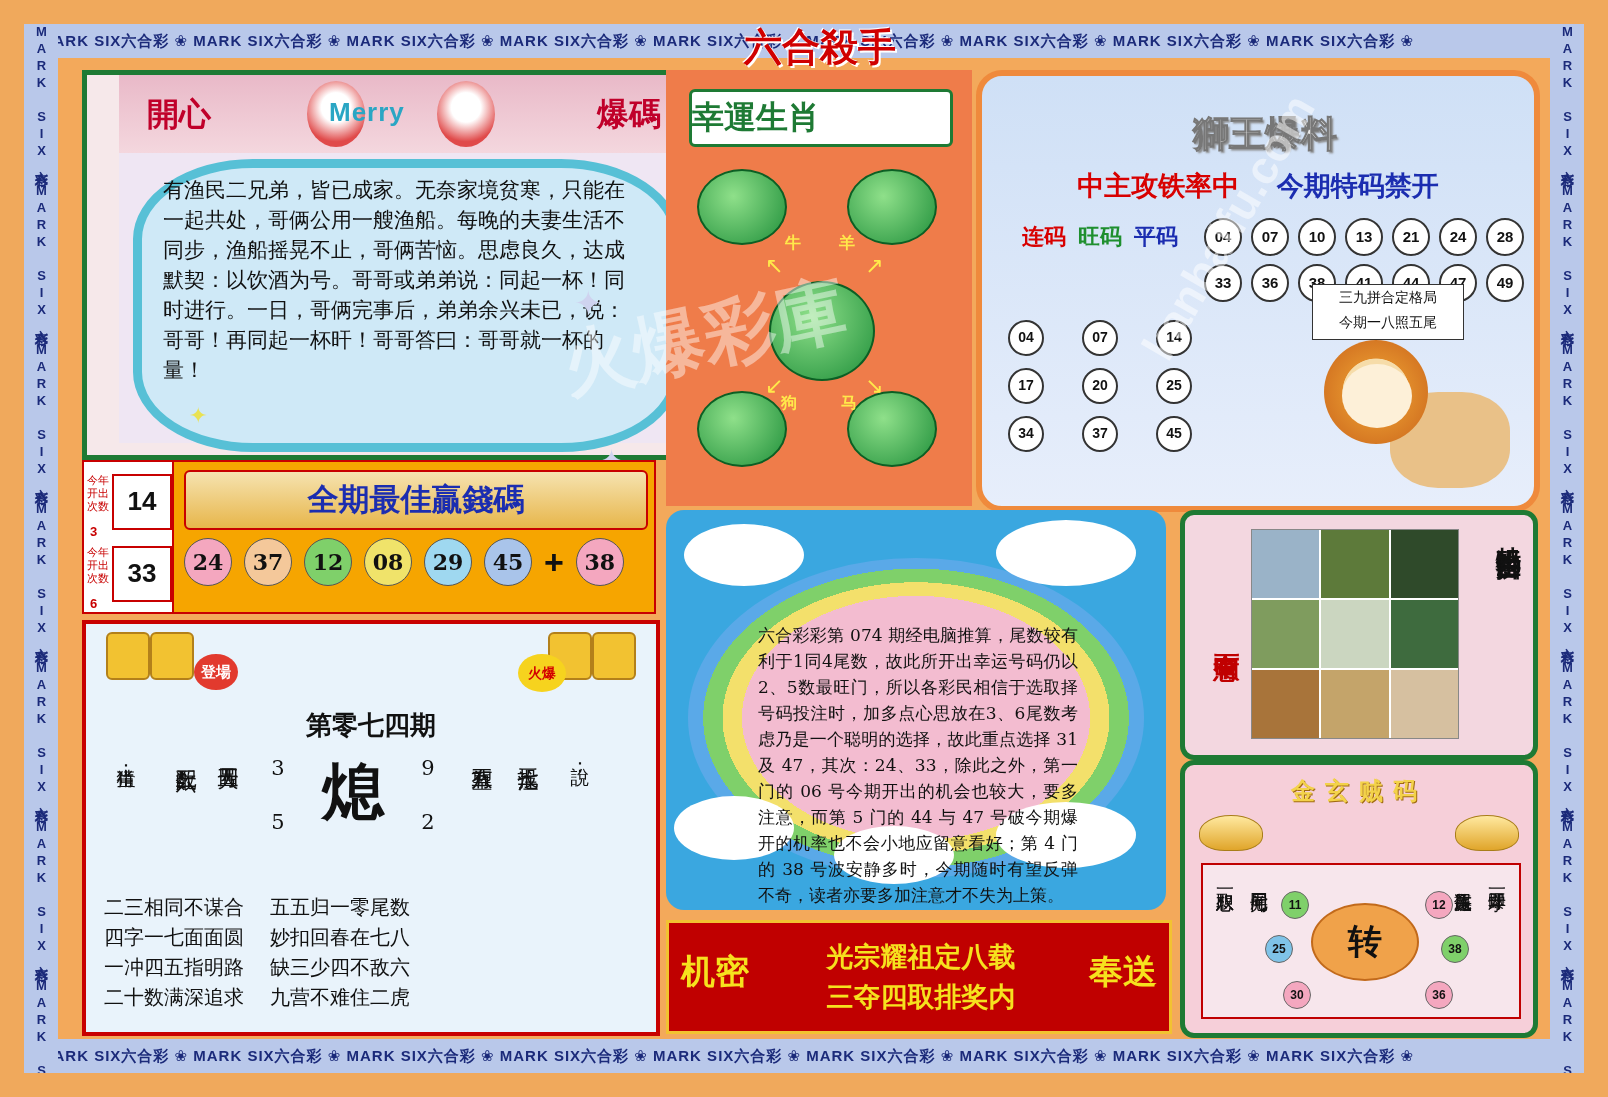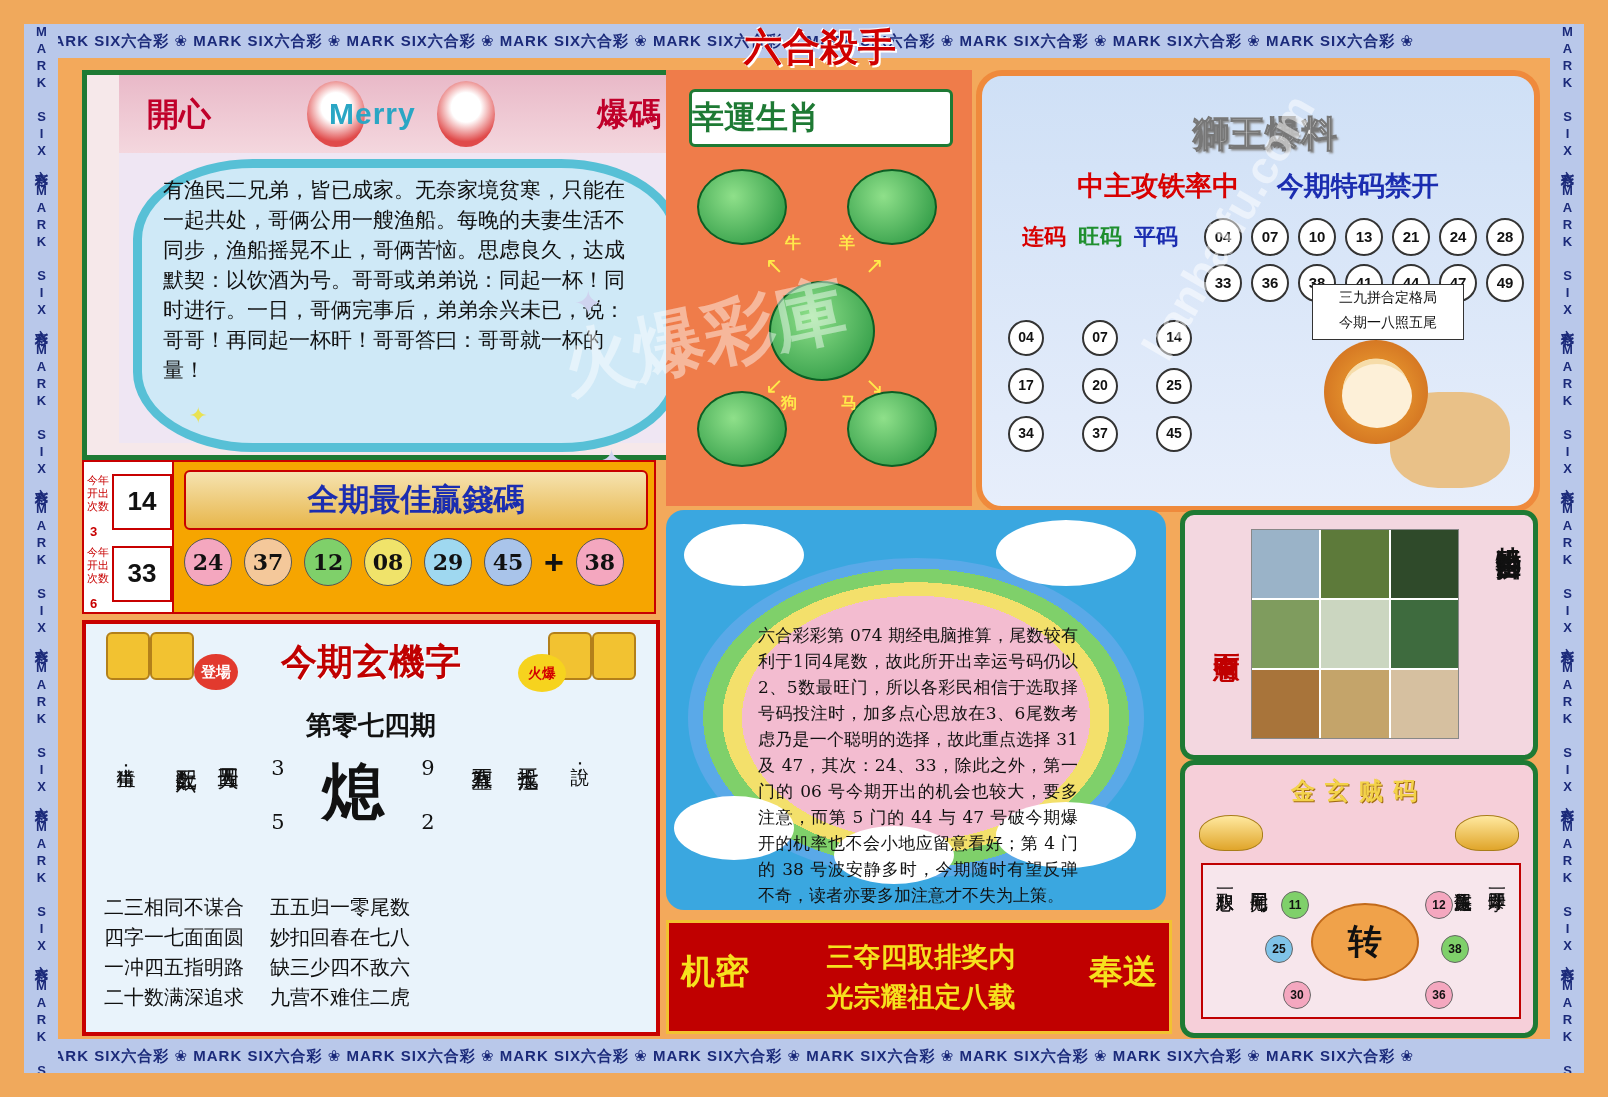--- a/index.html
+++ b/index.html
@@ -36,21 +36,21 @@
   .happy-head{position:relative;height:78px;background:linear-gradient(#e9b9c8,#f4d7de);}
   .happy-head .lbl{position:absolute;top:18px;font-size:32px;font-weight:bold;color:#c0002a;
      font-family:"DejaVu Serif",serif;}
   .happy-head .l{left:28px;}
   .happy-head .r{right:28px;}
   .happy-head .clown{position:absolute;top:6px;width:58px;height:66px;border-radius:50%;
      background:radial-gradient(circle at 50% 40%,#fff 30%,#e04a4a 70%);}
   .happy-head .c1{left:188px;}
   .happy-head .c2{left:318px;}
   .happy-head .merry{position:absolute;left:210px;top:22px;width:190px;height:34px;
-     font-size:30px;font-weight:bold;color:#2aa6c4;letter-spacing:1px;}
+     font-size:26px;font-weight:bold;color:#2aa6c4;letter-spacing:1px;}
   .happy-body{position:relative;height:290px;background:#efe6f3;}
   .happy-cloud{position:absolute;left:14px;top:6px;width:530px;height:275px;
      background:#cfe9f7;border:9px solid #57c0d6;border-radius:120px/80px;}
   .happy-text{position:absolute;left:44px;top:22px;width:470px;font-size:21px;line-height:30px;
      color:#111;font-family:"DejaVu Serif","Liberation Serif",serif;}
   .star{position:absolute;width:0;height:0;}
   .s1{left:455px;top:130px;font-size:34px;color:#cfd3ef;}
   .s2{left:230px;top:300px;font-size:40px;color:#e9e253;}
   .s3{left:120px;top:330px;font-size:38px;color:#b9c6ef;}
   .s4{left:380px;top:310px;font-size:26px;color:#f0e36a;}
@@ -366,21 +366,20 @@
       </div>
     </div>
 
     <div class="p-xuan">
       <div class="xuan-head">
         <div class="coin" style="left:20px;"></div>
         <div class="coin" style="left:64px;"></div>
         <div class="coin" style="right:64px;"></div>
         <div class="coin" style="right:20px;"></div>
         <div class="tag-deng">登場</div>
-        <div class="xuan-title">今期玄機字</div>
         <div class="tag-huo">火爆</div>
       </div>
       <div class="xuan-period">第零七四期</div>
 
       <div class="vcol" style="left:28px;top:130px;height:110px;font-size:19px;">猜生肖：</div>
       <div class="vcol" style="left:86px;top:130px;height:110px;font-size:21px;">配数三六</div>
       <div class="vcol" style="left:128px;top:128px;height:110px;font-size:21px;">大号四五</div>
       <div class="vcol" style="left:180px;top:132px;font-size:21px;">3</div>
       <div class="vcol" style="left:180px;top:186px;font-size:21px;">5</div>
       <div class="big-word">熄</div>
@@ -412,22 +411,22 @@
       <div class="cloud" style="left:330px;top:10px;width:140px;height:66px;"></div>
       <div class="cloud" style="left:8px;top:286px;width:120px;height:64px;"></div>
       <div class="cloud" style="left:330px;top:292px;width:140px;height:66px;"></div>
       <div class="cloud" style="left:168px;top:316px;width:120px;height:58px;"></div>
       <div class="rain-text">六合彩彩第 074 期经电脑推算，尾数较有利于1同4尾数，故此所开出幸运号码仍以2、5数最旺门，所以各彩民相信于选取择号码投注时，加多点心思放在3、6尾数考虑乃是一个聪明的选择，故此重点选择 31 及 47，其次：24、33，除此之外，第一门的 06 号今期开出的机会也较大，要多注意，而第 5 门的 44 与 47 号破今期爆开的机率也不会小地应留意看好；第 4 门的 38 号波安静多时，今期随时有望反弹不奇，读者亦要多加注意才不失为上策。</div>
     </div>
 
     <div class="p-secret">
       <div class="sec-l">机密</div>
       <div class="sec-mid">
+        <div>光宗耀祖定八载</div>
         <div>三夺四取排奖内</div>
-        <div>光宗耀祖定八载</div>
       </div>
       <div class="sec-r">奉送</div>
     </div>
 
     <div class="p-pic">
       <div class="pic-left">画中有意</div>
       <div class="pic-grid">
         <div class="pic-cell" style="background:#9ab3c8;"></div>
         <div class="pic-cell" style="background:#5d7a3a;"></div>
         <div class="pic-cell" style="background:#2f4a2a;"></div>

